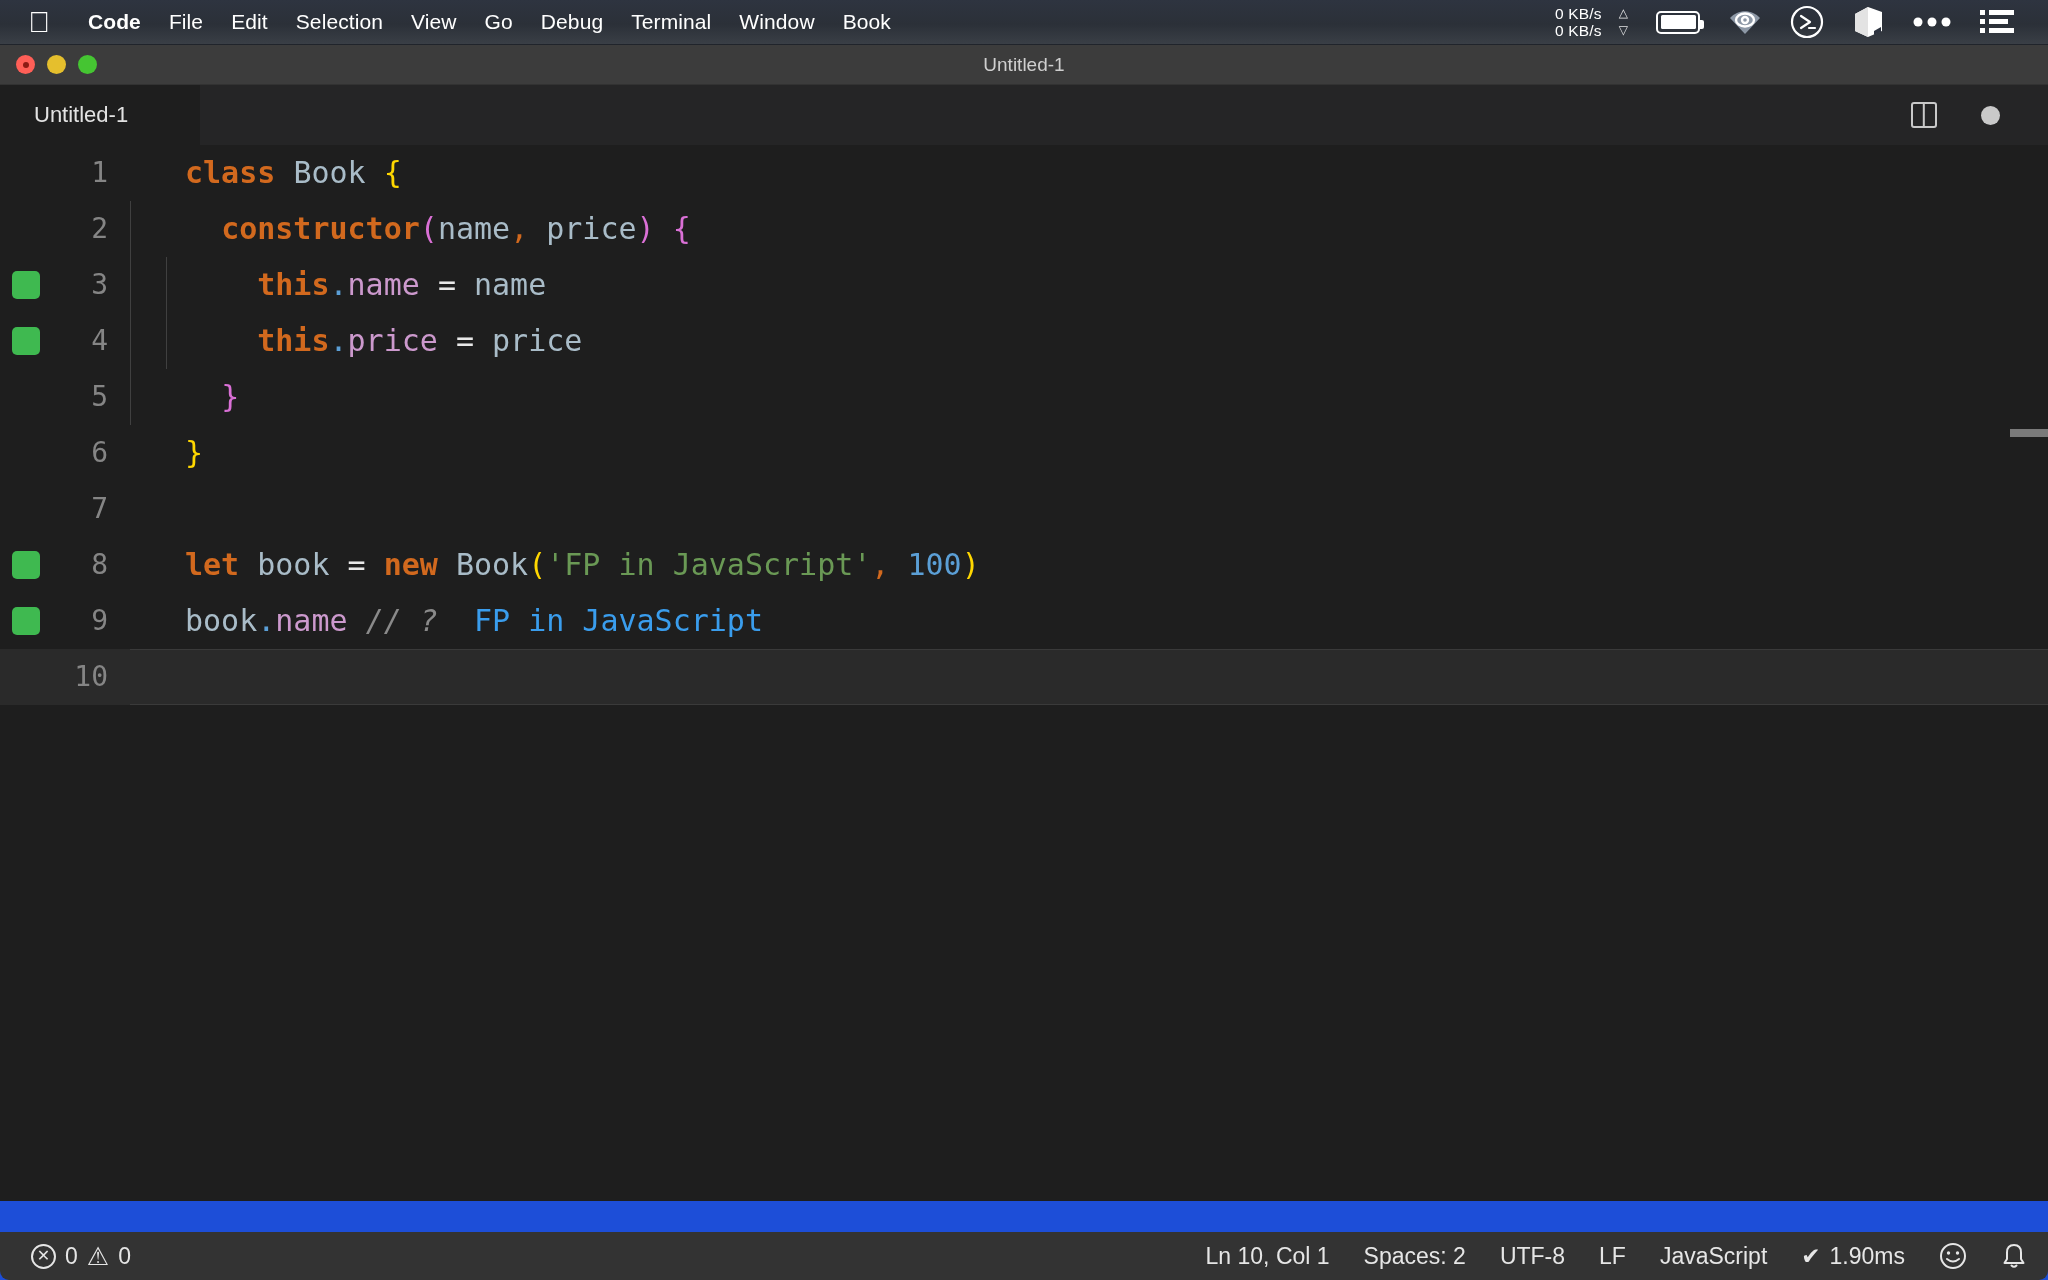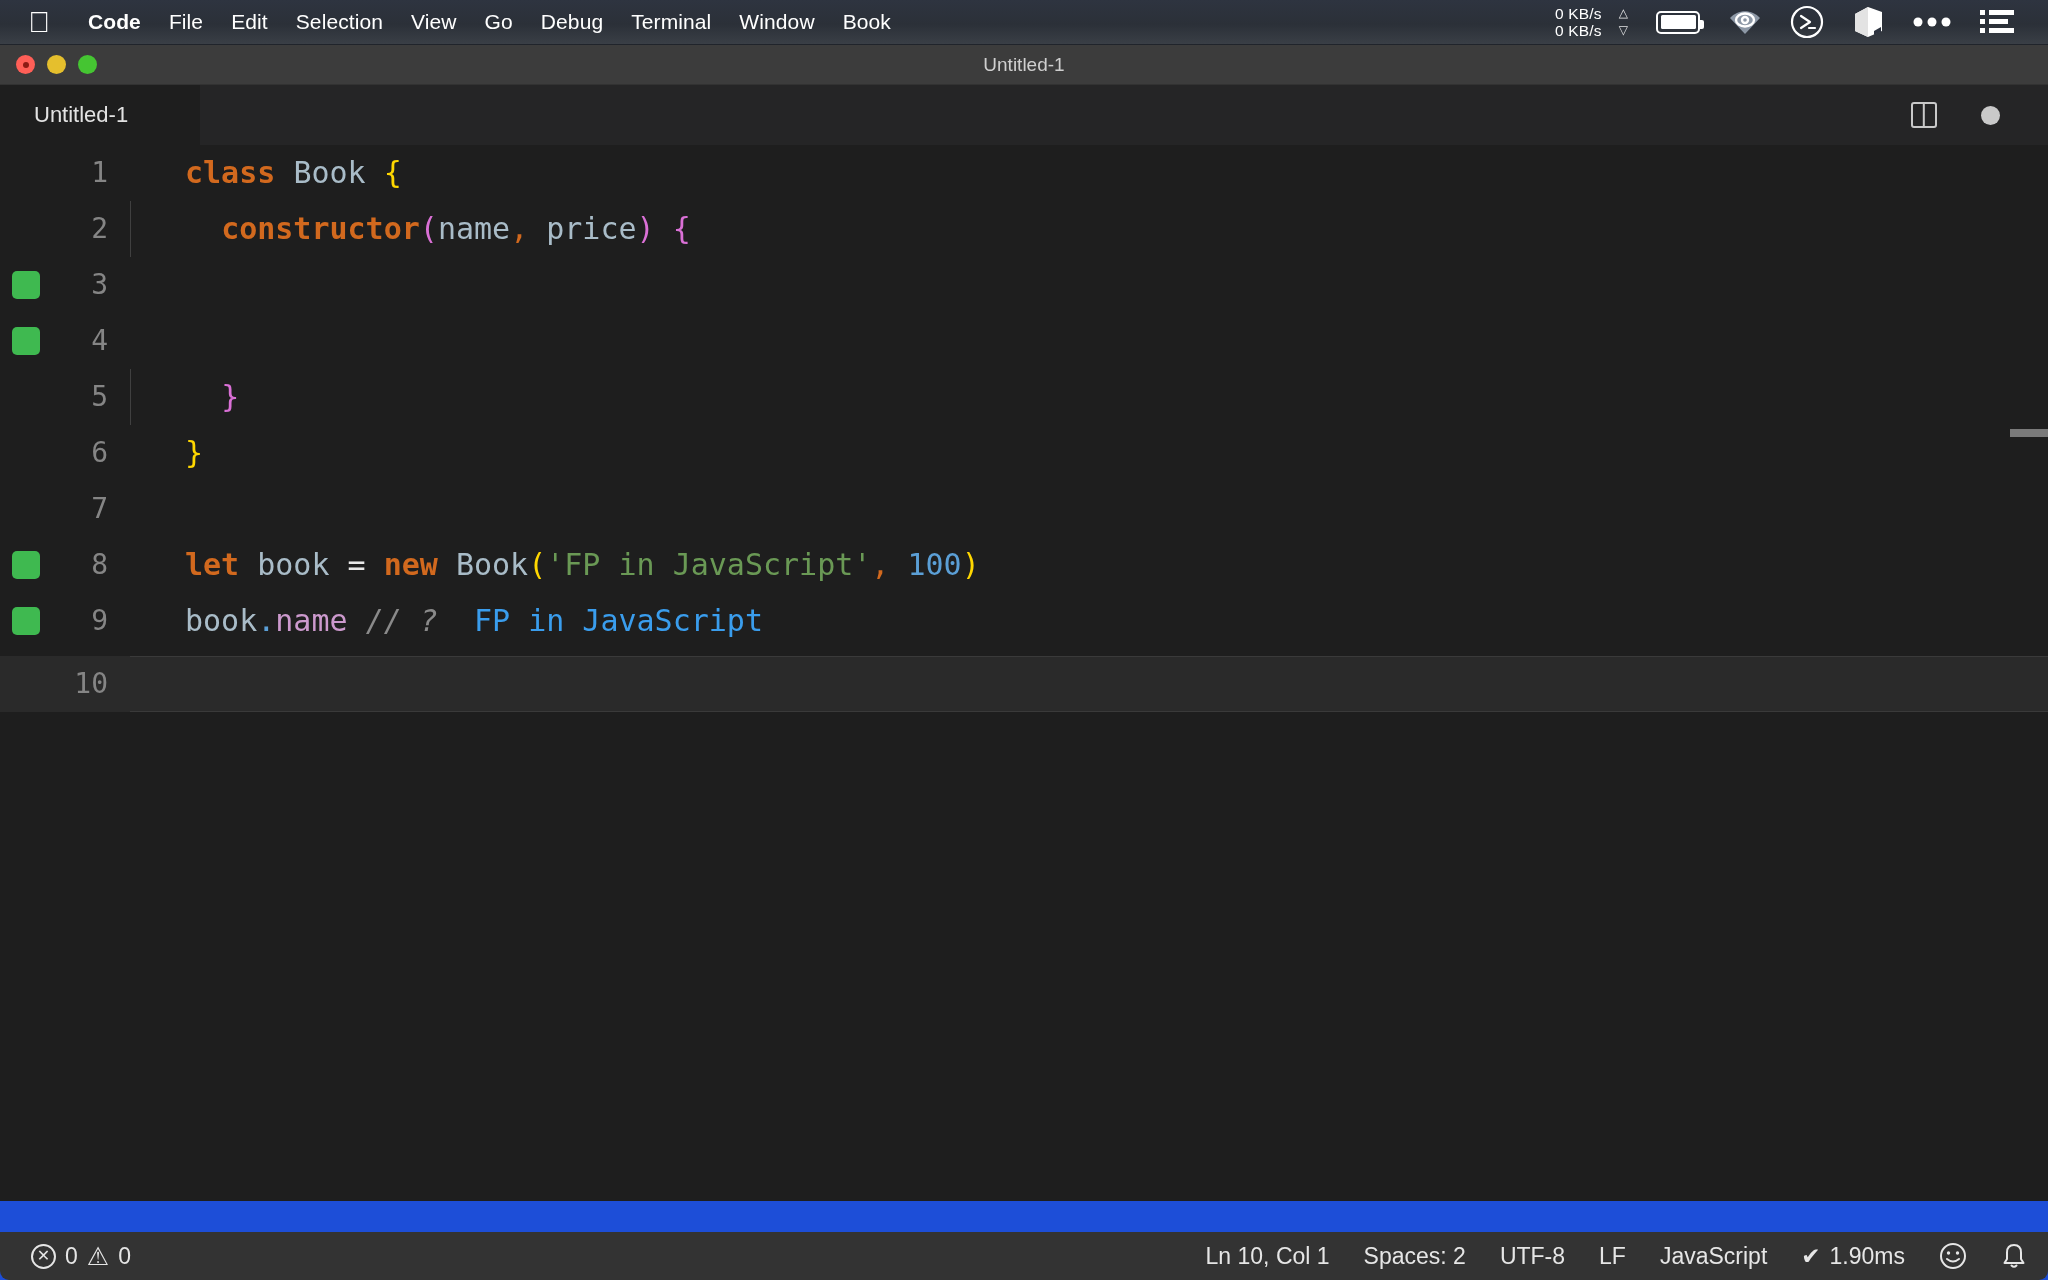--- a/index.html
+++ b/index.html
@@ -102,21 +102,21 @@
     overflow:hidden;
   }
   .code-area{
     position:relative;
     font-family:"DejaVu Sans Mono","Liberation Mono",monospace;
     font-size:30px; line-height:56px;
   }
   .line{
     position:relative; display:flex; height:56px; align-items:center; width:2048px;
   }
-  .line.active{ background:#2a2a2a;margin-top:7px; }
+  .line.active{ background:#2a2a2a; }
   .line.active .code{
     border-top:1px solid #3a3a3a; border-bottom:1px solid #3a3a3a;
     height:56px; box-sizing:border-box;
   }
   .gutter-mark{
     position:absolute; left:12px; top:50%; transform:translateY(-50%);
     width:28px; height:28px; border-radius:5px; background:#3fb950;
   }
   .lineno{
     width:130px; flex:0 0 130px; text-align:right; padding-right:22px;
@@ -283,26 +283,26 @@
           <div class="lineno">1</div>
           <div class="code"><span><span class="t-kw">class</span><span class="t-plain"> </span><span class="t-cls">Book</span><span class="t-plain"> </span><span class="t-br1">{</span></span></div>
         </div>
         <div class="line">
           <div class="lineno">2</div>
           <div class="code"><div class="indent-guide" style="left: 0px;"></div><span><span class="t-plain">  </span><span class="t-kw">constructor</span><span class="t-br2">(</span><span class="t-plain">name</span><span class="t-comma">,</span><span class="t-plain"> price</span><span class="t-br2">)</span><span class="t-plain"> </span><span class="t-br2">{</span></span></div>
         </div>
         <div class="line">
           <div class="gutter-mark"></div>
           <div class="lineno">3</div>
-          <div class="code"><div class="indent-guide" style="left: 0px;"></div><div class="indent-guide" style="left: 36px;"></div></div>
+          <div class="code"><div class="indent-guide" style="left: 0px;"></div><div class="indent-guide" style="left: 36px;"></div><span><span class="t-plain">    </span><span class="t-kw">this</span><span class="t-dot">.</span><span class="t-prop">name</span><span class="t-plain"> </span><span class="t-op">=</span><span class="t-plain"> </span><span class="t-plain">name</span></span></div>
         </div>
         <div class="line">
           <div class="gutter-mark"></div>
           <div class="lineno">4</div>
-          <div class="code"><div class="indent-guide" style="left: 0px;"></div><div class="indent-guide" style="left: 36px;"></div></div>
+          <div class="code"><div class="indent-guide" style="left: 0px;"></div><div class="indent-guide" style="left: 36px;"></div><span><span class="t-plain">    </span><span class="t-kw">this</span><span class="t-dot">.</span><span class="t-prop">price</span><span class="t-plain"> </span><span class="t-op">=</span><span class="t-plain"> </span><span class="t-plain">price</span></span></div>
         </div>
         <div class="line">
           <div class="lineno">5</div>
           <div class="code"><div class="indent-guide" style="left: 0px;"></div><span><span class="t-plain">  </span><span class="t-br2">}</span></span></div>
         </div>
         <div class="line">
           <div class="lineno">6</div>
           <div class="code"><span><span class="t-br1">}</span></span></div>
         </div>
         <div class="line">

